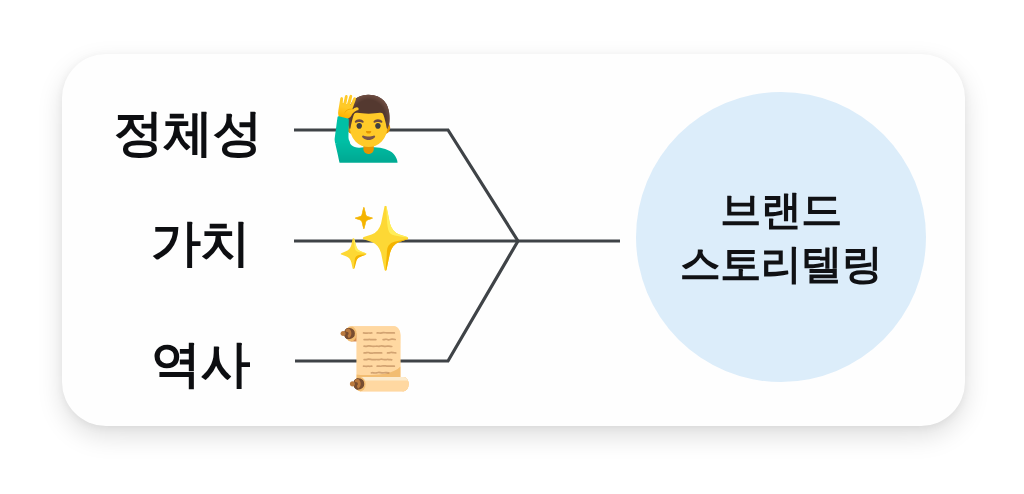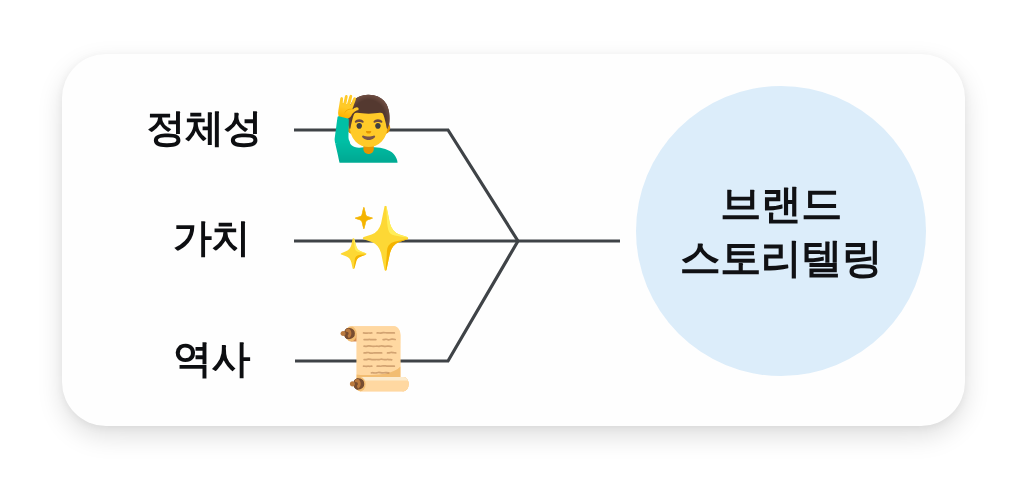--- a/index.html
+++ b/index.html
@@ -40,21 +40,21 @@
     top: 0;
     width: 1024px;
     height: 494px;
     pointer-events: none;
   }
 
   
   #hub-circle {
     position: absolute;
     left: 636px;
-    top: 86px;
+    top: 92px;
     width: 290px;
     height: 290px;
     border-radius: 50%;
     background: #dcedfa;
     display: flex;
     align-items: center;
     justify-content: center;
     font-family: Liberation Serif, serif;
   }
   #hub-label {
@@ -65,21 +65,21 @@
     color: #101114;
     letter-spacing: -0.5px;
     white-space: pre-line;
   }
 
   
   .branch-label {
     position: absolute;
     width: 200px;
     text-align: right;
-    font-size: 39px;
+    font-size: 50px;
     font-weight: bold;
     color: #0d0e11;
     letter-spacing: -0.5px;
     line-height: 1;
   }
   #label-0 { left: 62px;  top: 108px; }
   #label-1 { left: 50px;  top: 218px; }
   #label-2 { left: 50px;  top: 339px; }
 
   

